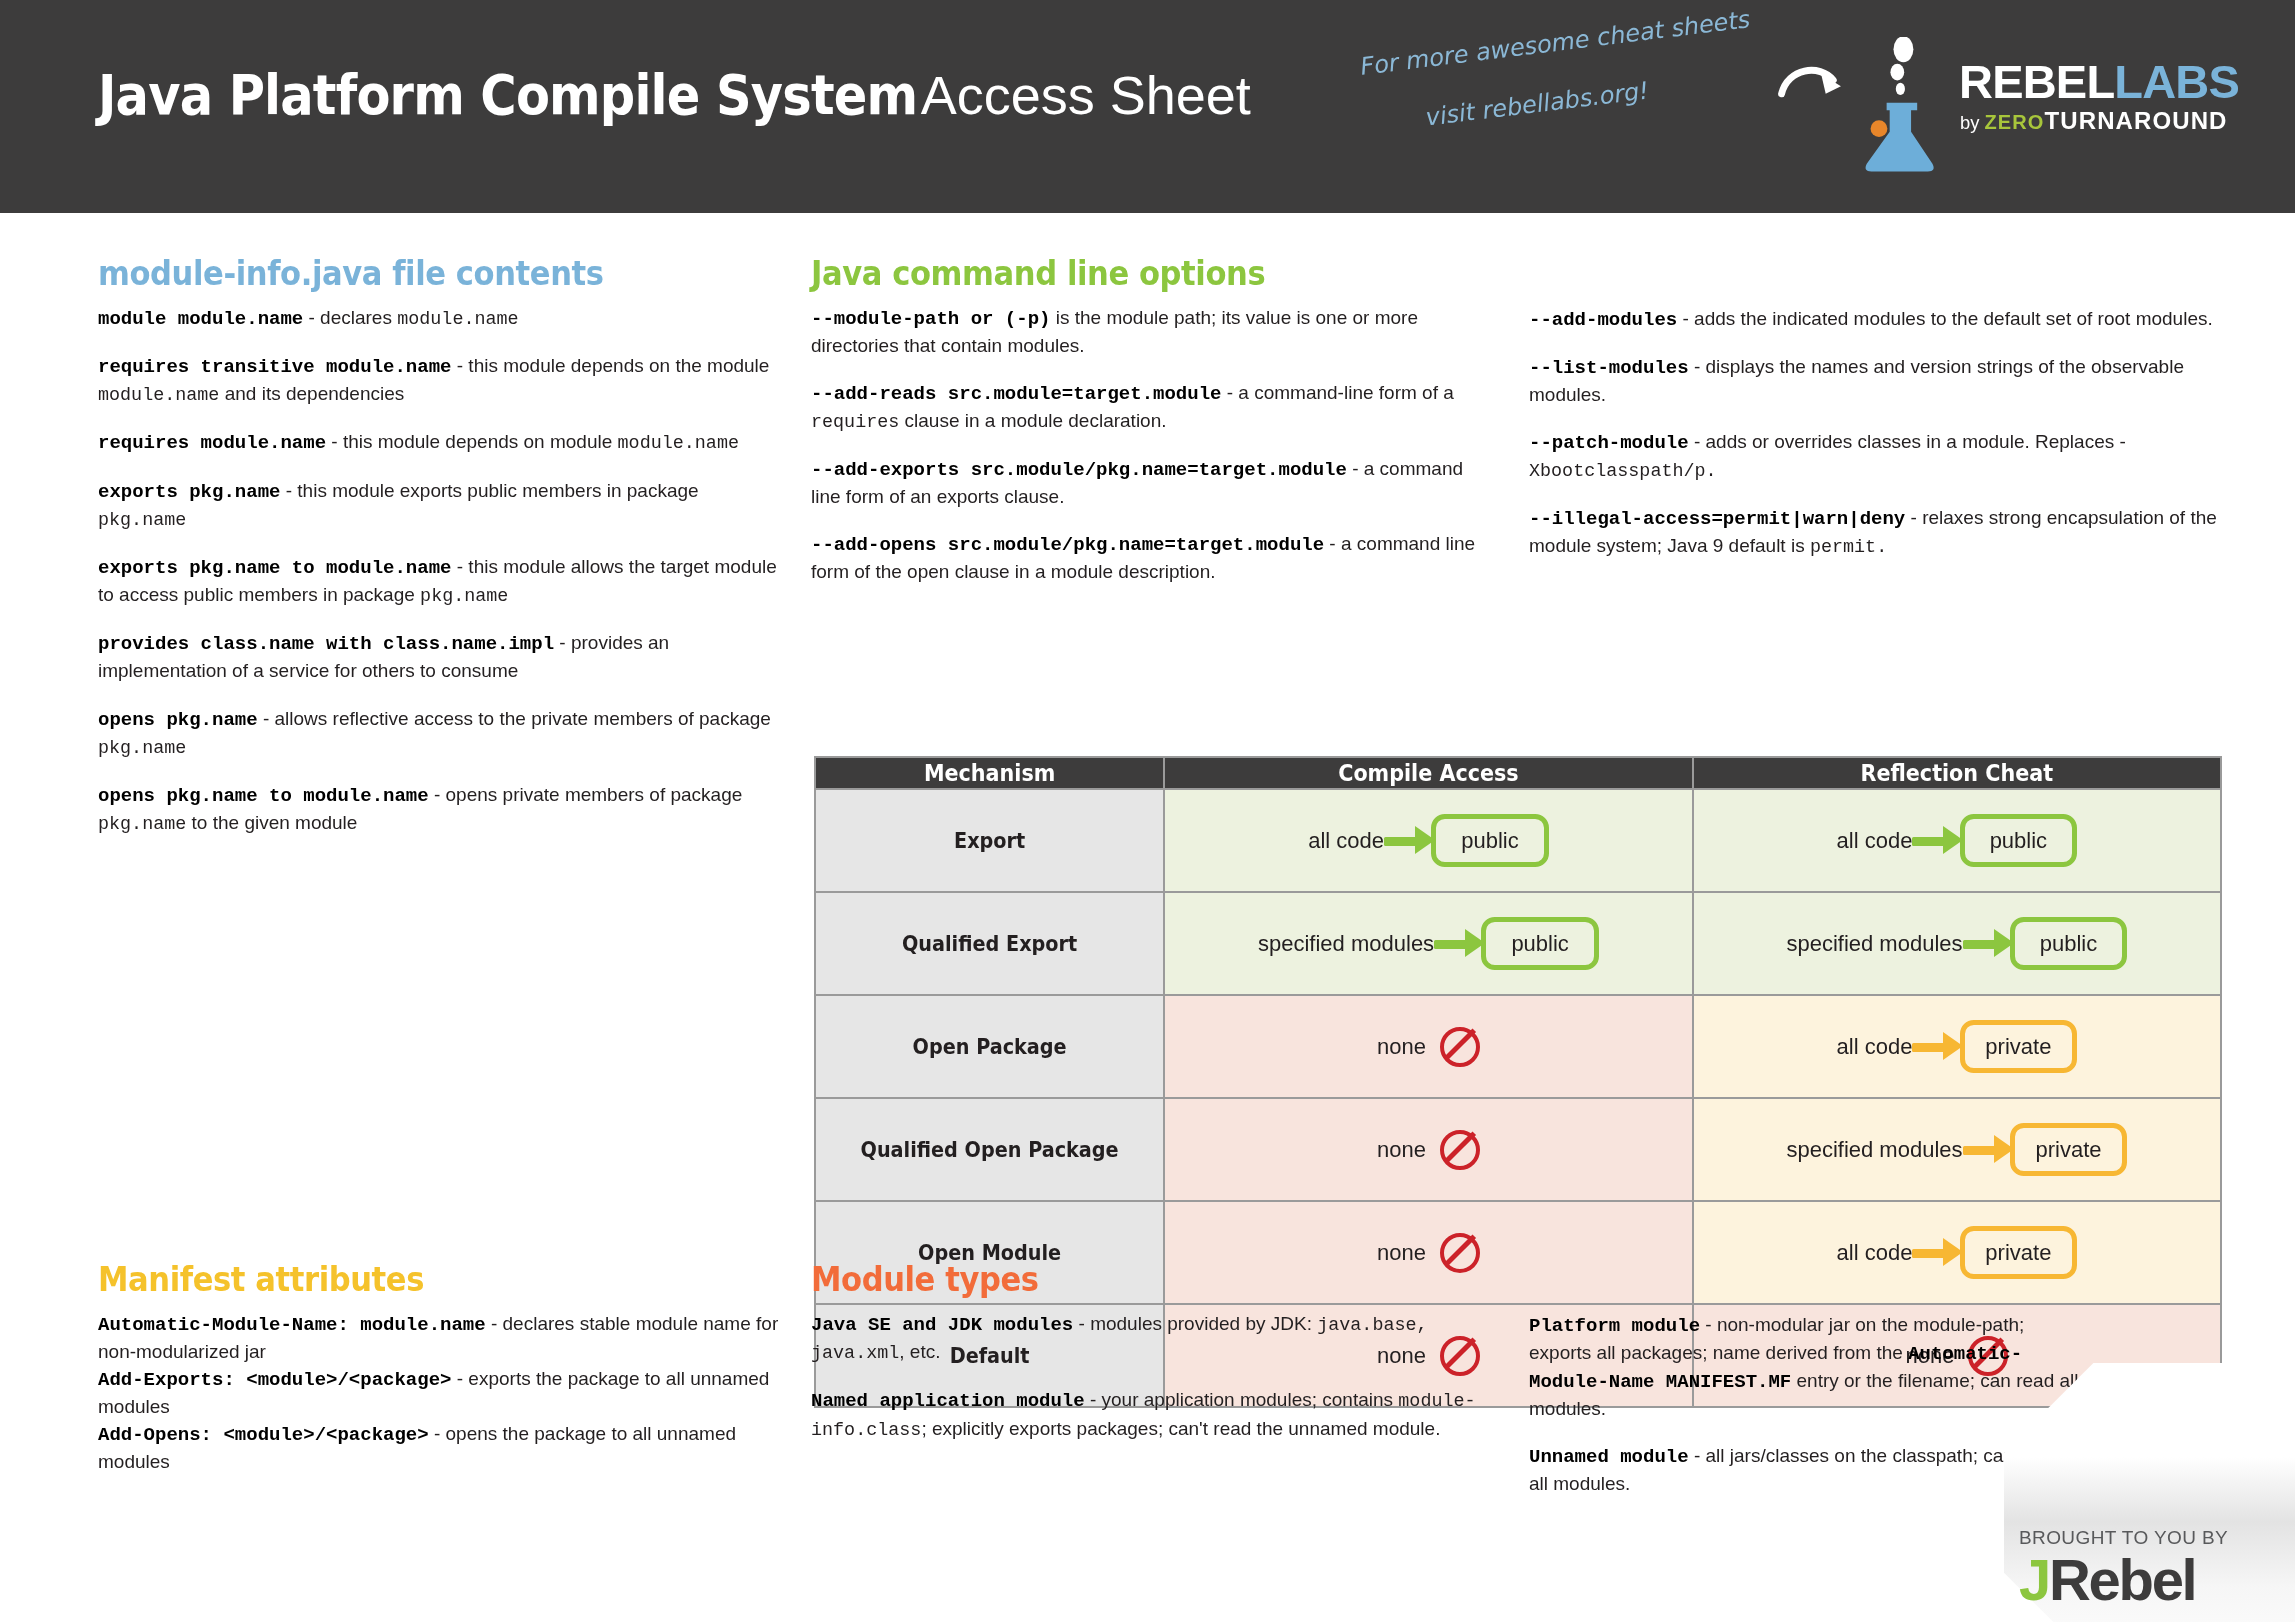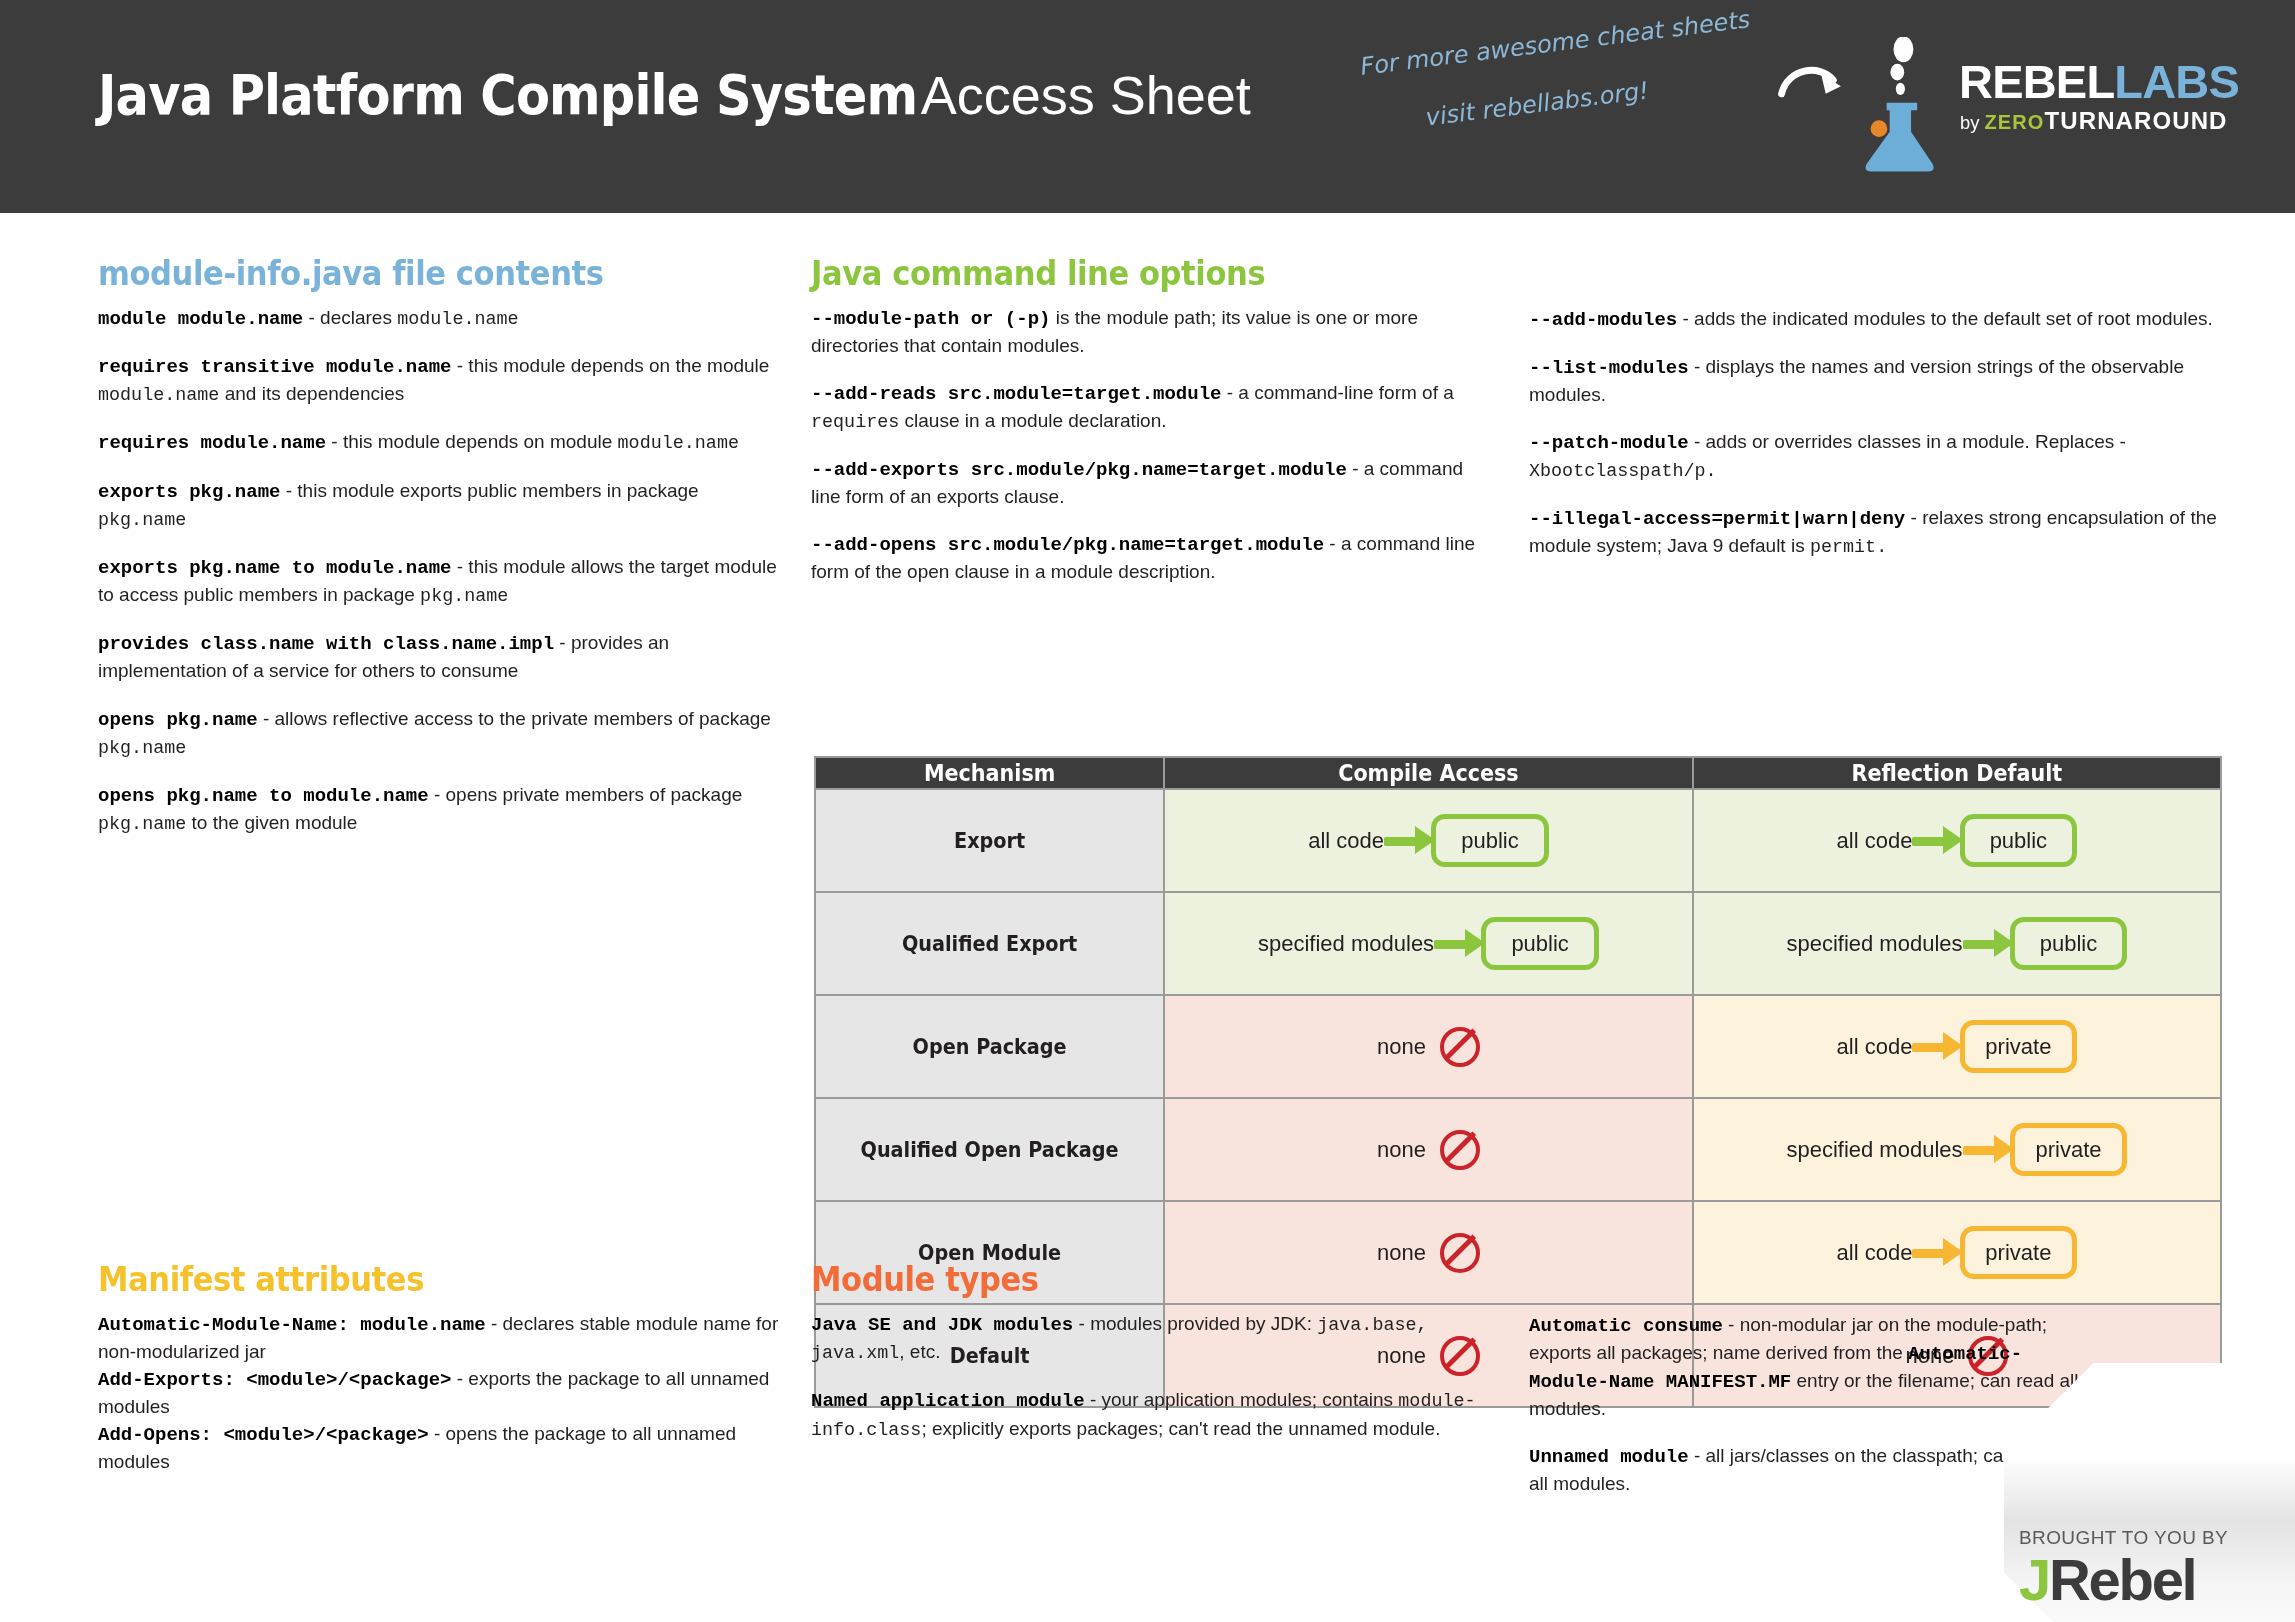--- a/index.html
+++ b/index.html
@@ -284,21 +284,21 @@
   <table class="acl">
     <colgroup>
         <col class="c1">
         <col class="c2">
         <col class="c3">
       </colgroup>
     <thead>
       <tr>
         <th>Mechanism</th>
         <th>Compile Access</th>
-        <th>Reflection Default</th>
+        <th>Reflection Cheat</th>
       </tr>
     </thead>
     <tbody>
 
       <tr>
         <td class="c-mech">Export</td>
         <td class="c-green">
           <div class="flow">
             <span class="src">all code</span>
             <span class="arrow">
@@ -428,21 +428,21 @@
   <p class="para">
     <span class="mb">Java SE and JDK modules</span><span> - modules provided by JDK: </span><span class="mono">java.base, java.xml</span><span>, etc.</span>
   </p>
   <p class="para">
     <span class="mb">Named application module</span><span> - your application modules; contains </span><span class="mono">module-info.class</span><span>; explicitly exports packages; can't read the unnamed module.</span>
   </p>
 </div>
 
 <div class="bottom-right">
   <p class="para">
-    <span class="mb">Automatic consume</span><span> - non-modular jar on the module-path; exports all packages; name derived from the </span><span class="mb">Automatic-Module-Name MANIFEST.MF</span><span> entry or the filename; can read all modules.</span>
+    <span class="mb">Platform module</span><span> - non-modular jar on the module-path; exports all packages; name derived from the </span><span class="mb">Automatic-Module-Name MANIFEST.MF</span><span> entry or the filename; can read all modules.</span>
   </p>
   <p class="para">
     <span class="mb">Unnamed module</span><span> - all jars/classes on the classpath; can read all modules.</span>
   </p>
 </div>
 
 <div class="curl">
   <div class="sheet"></div>
 </div>
 

